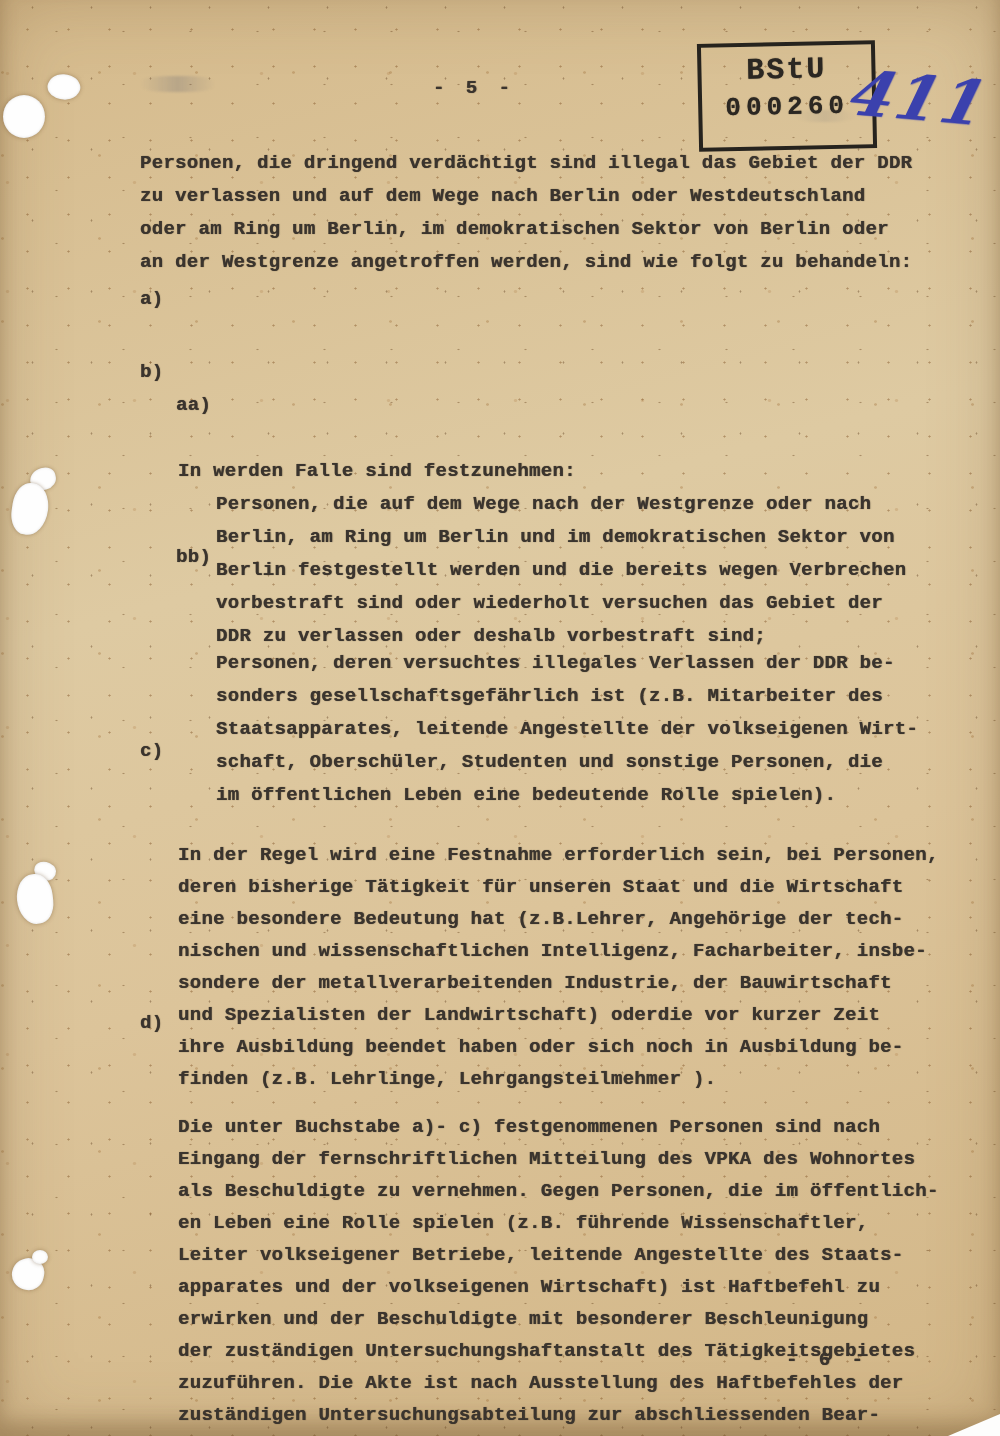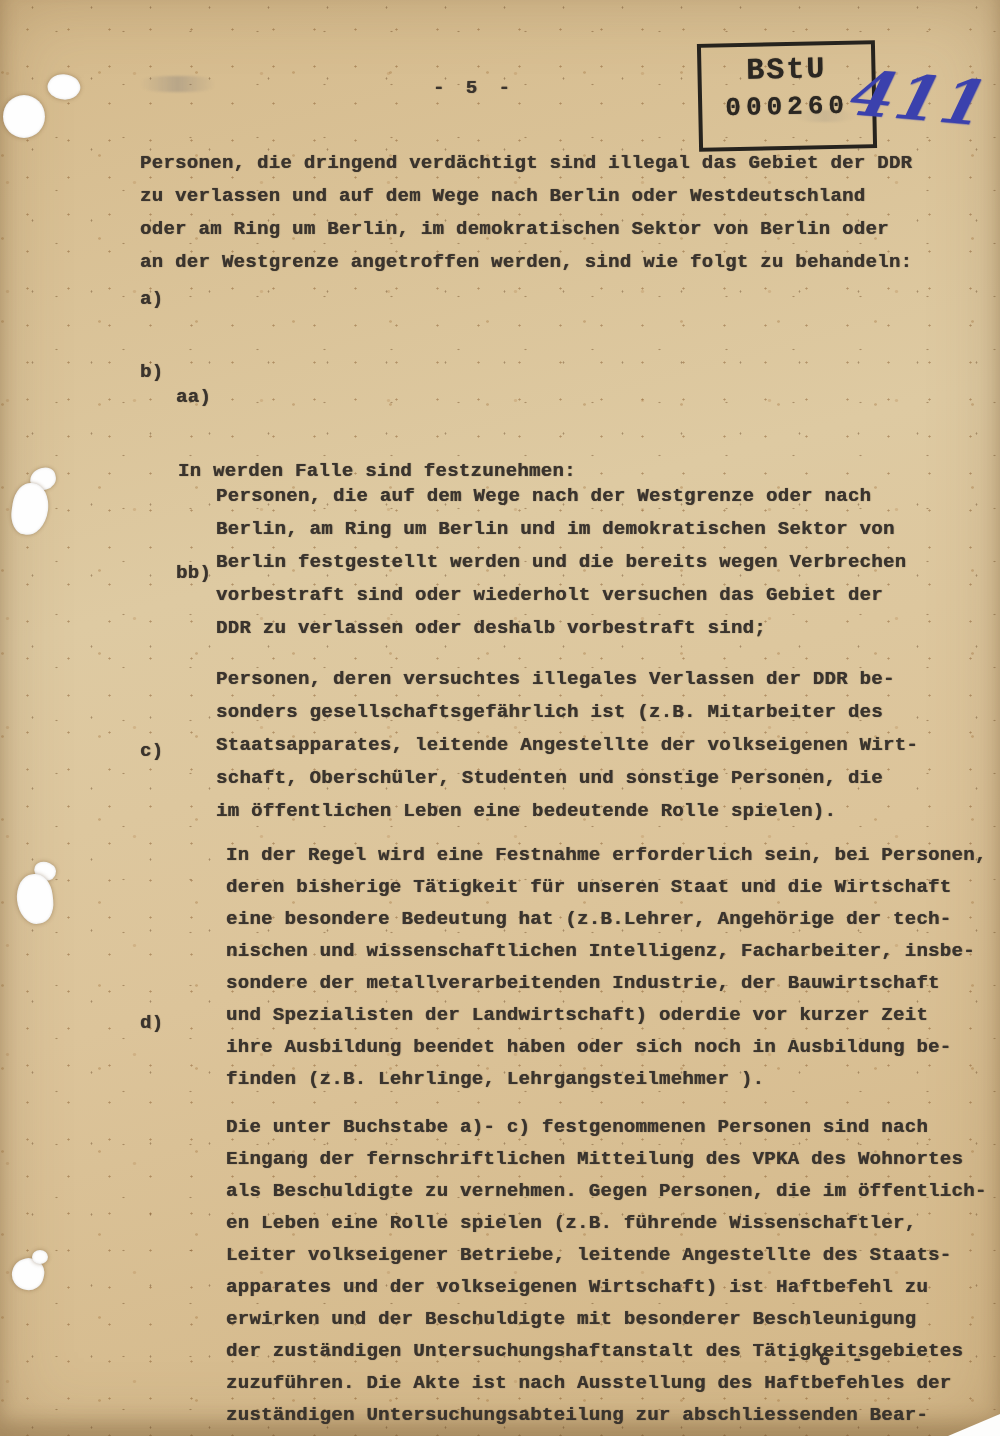--- a/index.html
+++ b/index.html
@@ -18,21 +18,21 @@
     box-shadow:inset 0 0 70px rgba(120,85,45,.28), inset 0 -14px 18px rgba(95,65,30,.30);
     font-family:"Liberation Mono","DejaVu Sans Mono",monospace;
     color:#3a342e;
   }
   .type{
     position:absolute;
     font-size:19px;font-weight:bold;letter-spacing:.3px;line-height:33px;
     white-space:pre;color:#3a342e;
     text-shadow:0.4px 0.4px 1px rgba(52,44,34,.75), -0.2px 0 .6px rgba(52,44,34,.4);
   }
-  .lh32 .tline{line-height:32px;margin-left:48px;}
+  .lh32 .tline{line-height:32px;}
   .sec-label{position:absolute;left:-38px;top:0;}
   .sub .sec-label{left:-40px;top:-7px;}
   .pagenum{letter-spacing:5px;}
   .stamp{
     position:absolute;left:698px;top:42px;width:170px;height:100px;
     border:4px solid #26231e;transform:rotate(-1.2deg);
     text-align:center;color:#2b2722;
     font-family:"Liberation Mono","DejaVu Sans Mono",monospace;font-weight:bold;
     text-shadow:0 0 1px rgba(40,36,30,.8);
   }
@@ -76,26 +76,26 @@
   <div class="type" style="left:178px;top:283px;">
     <span class="sec-label">a)</span>
     <div></div>
   </div>
 
   <div class="type" style="left:178px;top:356px;">
     <span class="sec-label">b)</span>
     <div><div class="tline">In werden Falle sind festzunehmen:</div></div>
   </div>
 
-  <div class="type sub" style="left:216px;top:381px;">
+  <div class="type sub" style="left:216px;top:389px;">
     <span class="sec-label" style="top:0;">aa)</span>
     <div><div class="tline">Personen, die auf dem Wege nach der Westgrenze oder nach</div><div class="tline">Berlin, am Ring um Berlin und im demokratischen Sektor von</div><div class="tline">Berlin festgestellt werden und die bereits wegen Verbrechen</div><div class="tline">vorbestraft sind oder wiederholt versuchen das Gebiet der</div><div class="tline">DDR zu verlassen oder deshalb vorbestraft sind;</div></div>
   </div>
 
-  <div class="type sub" style="left:216px;top:564px;font-family:Liberation Mono, monospace;">
+  <div class="type sub" style="left:216px;top:548px;font-family:Liberation Mono, monospace;">
     <span class="sec-label">bb)</span>
     <div><div class="tline">Personen, deren versuchtes illegales Verlassen der DDR be-</div><div class="tline">sonders gesellschaftsgefährlich ist (z.B. Mitarbeiter des</div><div class="tline">Staatsapparates, leitende Angestellte der volkseigenen Wirt-</div><div class="tline">schaft, Oberschüler, Studenten und sonstige Personen, die</div><div class="tline">im öffentlichen Leben eine bedeutende Rolle spielen).</div></div>
   </div>
 
   <div class="type lh32" style="left:178px;top:740px;">
     <span class="sec-label" style="top:-5px;">c)</span>
     <div><div class="tline">In der Regel wird eine Festnahme erforderlich sein, bei Personen,</div><div class="tline">deren bisherige Tätigkeit für unseren Staat und die Wirtschaft</div><div class="tline">eine besondere Bedeutung hat (z.B.Lehrer, Angehörige der tech-</div><div class="tline">nischen und wissenschaftlichen Intelligenz, Facharbeiter, insbe-</div><div class="tline">sondere der metallverarbeitenden Industrie, der Bauwirtschaft</div><div class="tline">und Spezialisten der Landwirtschaft) oderdie vor kurzer Zeit</div><div class="tline">ihre Ausbildung beendet haben oder sich noch in Ausbildung be-</div><div class="tline">finden (z.B. Lehrlinge, Lehrgangsteilmehmer ).</div></div>
   </div>
 
   <div class="type lh32" style="left:178px;top:1012px;">

